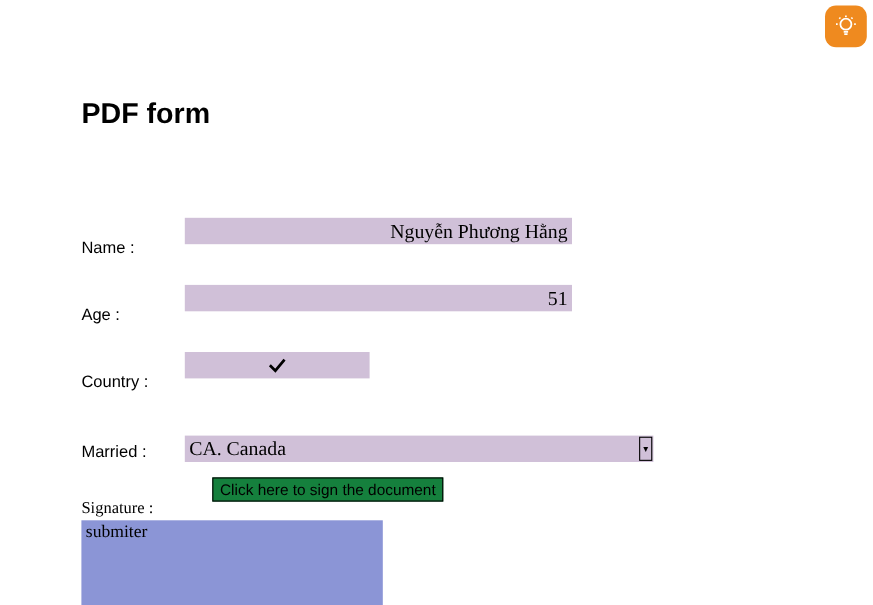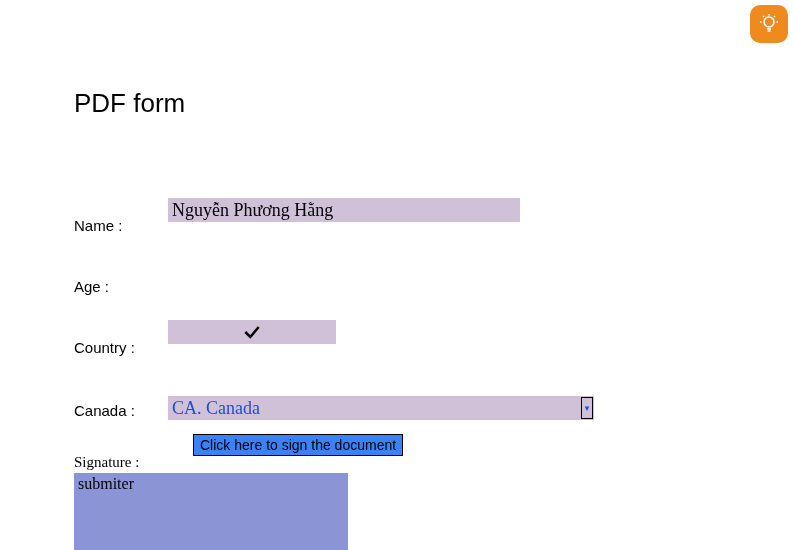--- a/index.html
+++ b/index.html
@@ -23,21 +23,21 @@
       align-items: center;
       justify-content: center;
       cursor: pointer;
     }
     .hint-btn svg { width: 24px; height: 24px; }
     .content {
       padding: 88px 74px 0 74px;
     }
     .title {
       font-size: 26px;
-      font-weight: normal;
+      font-weight: bold;
       color: #000;
       margin-bottom: 66px;
     }
     .row {
       display: flex;
       align-items: center;
       margin-bottom: 12px;
     }
     .label {
       width: 94px;
@@ -48,20 +48,21 @@
     .field-text {
       background: #d0c0d8;
       height: 24px;
       font-family: "Times New Roman", Times, serif;
       font-size: 18px;
       color: #000;
       padding: 0 4px;
       line-height: 24px;
       border: none;
       outline: none;
+      text-align: right;
     }
     .field-name { width: 352px; }
     .field-age { width: 352px; }
     .field-married {
       width: 168px;
       background: #d0c0d8;
       height: 24px;
       display: flex;
       align-items: center;
       justify-content: center;
@@ -70,21 +71,21 @@
     .field-country {
       width: 426px;
       background: #d0c0d8;
       height: 24px;
       display: flex;
       align-items: center;
       justify-content: space-between;
       padding-left: 4px;
       font-family: "Times New Roman", Times, serif;
       font-size: 18px;
-      color: #1d4ed8;
+      color: #000000;
       margin-top: 28px;
     }
     .dropdown-btn {
       width: 12px;
       height: 22px;
       border: 1px solid #000;
       background: #d0c0d8;
       display: flex;
       align-items: center;
       justify-content: center;
@@ -107,21 +108,21 @@
       position: relative;
       padding: 2px 4px;
       font-family: "Times New Roman", Times, serif;
       font-size: 16px;
       color: #000;
     }
     .tooltip {
       position: absolute;
       left: 193px;
       top: 434px;
-      background: #3b82f6;
+      background: #15803d;
       border: 1px solid #000;
       padding: 2px 6px;
       font-size: 14px;
       color: #000;
       font-family: Arial, sans-serif;
       white-space: nowrap;
     }
   </style>
 </head>
 <body>
@@ -142,33 +143,34 @@
 <div class="content">
   <h1 class="title">PDF form</h1>
 
   <div class="row">
     <div class="label">Name :</div>
     <input class="field-text field-name" value="Nguyễn Phương Hằng" style="">
   </div>
 
   <div class="row">
     <div class="label">Age :</div>
+    <input class="field-text field-age" value="51" style="">
   </div>
 
   <div class="row">
     <div class="label">Country :</div>
     <div class="field-married">
       <svg viewBox="0 0 24 24">
         <path d="M4 12 L10 18 L20 6" stroke="#000" stroke-width="3" fill="none"></path>
       </svg>
     </div>
   </div>
 
   <div class="row">
-    <div class="label">Canada :</div>
+    <div class="label">Married :</div>
     <div class="field-country">
       <span>CA. Canada</span>
       <div class="dropdown-btn">▾</div>
     </div>
   </div>
 
   <div class="sig-section">
     <div class="sig-label">Signature :</div>
     <div class="sig-box">
       <span>submiter</span>

